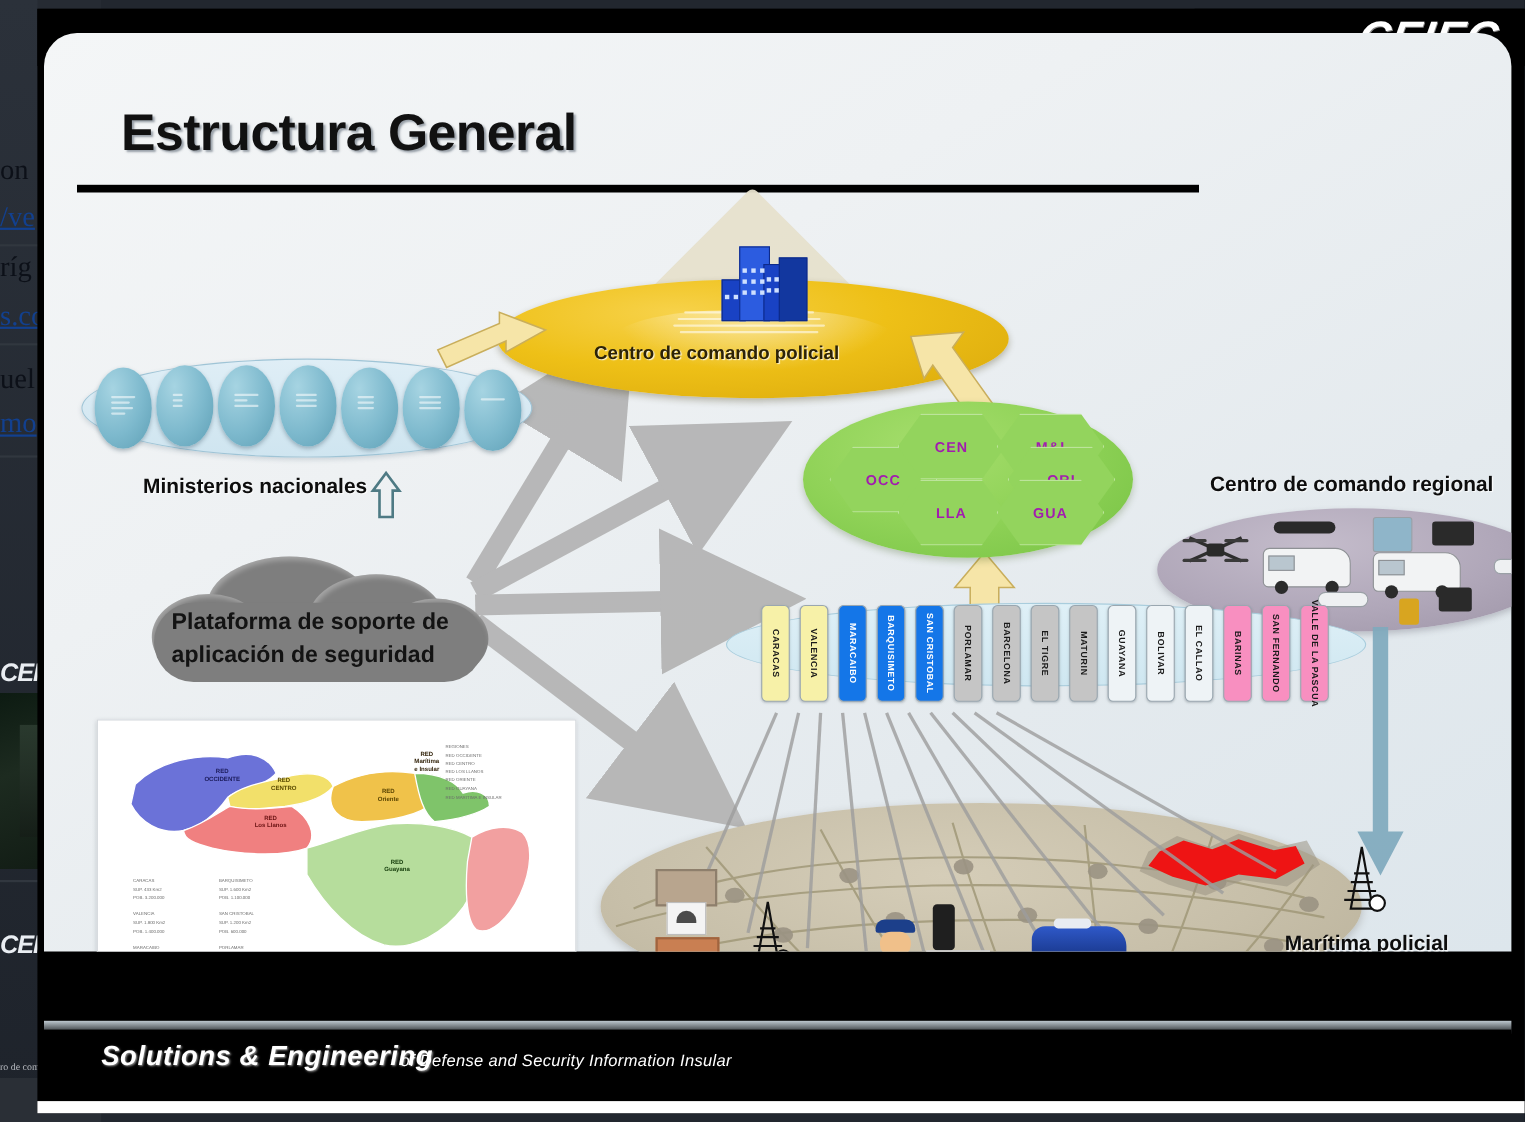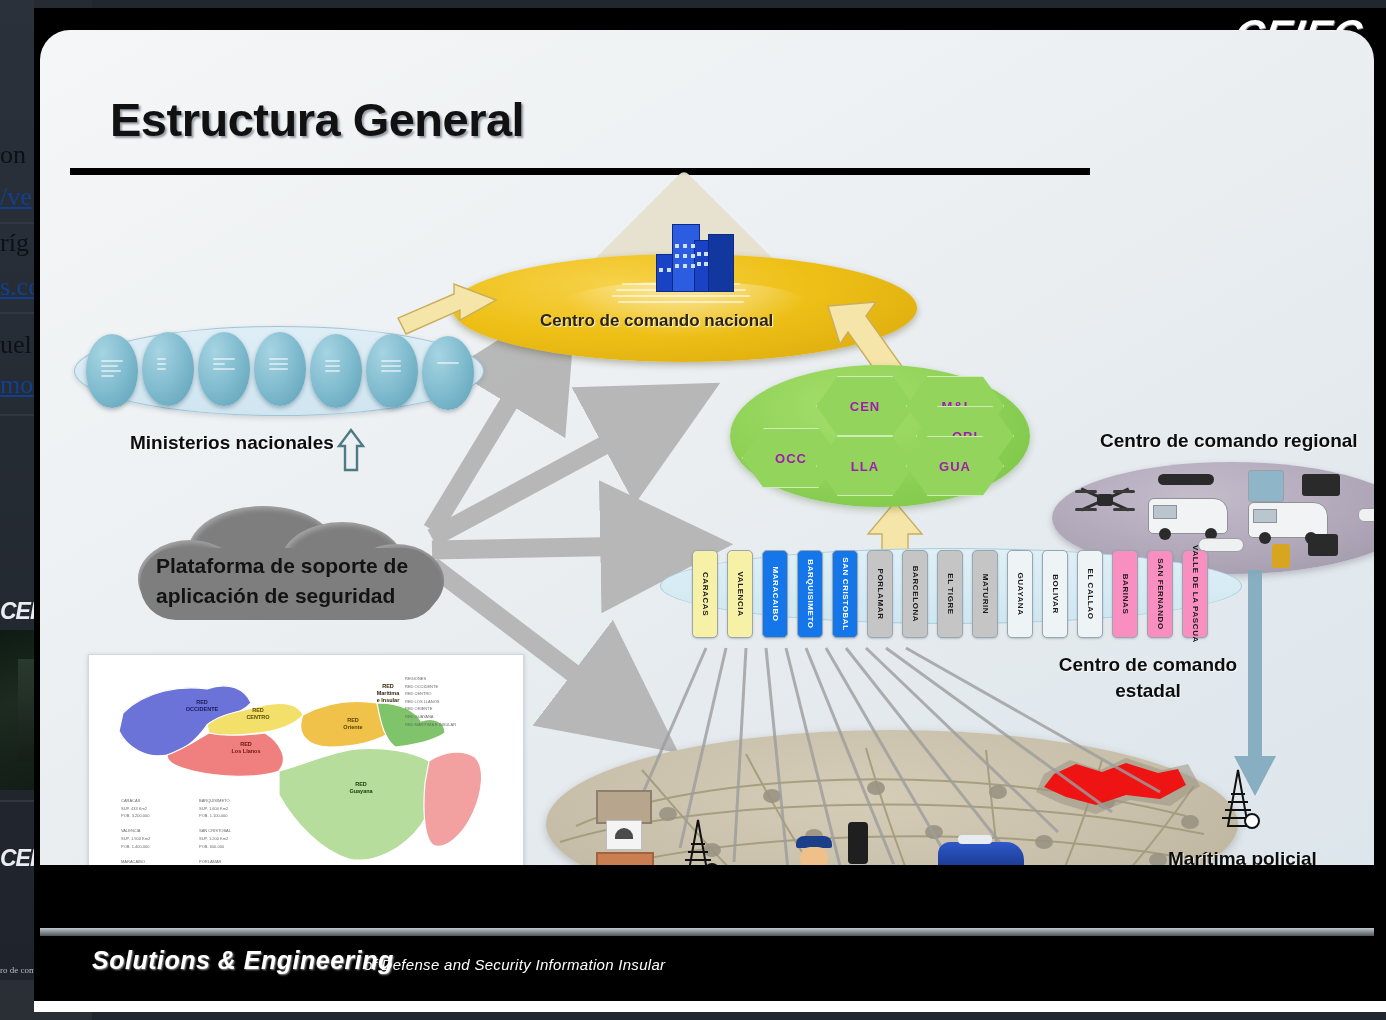--- a/index.html
+++ b/index.html
@@ -302,37 +302,37 @@
       <div class="w" style="left:33px;bottom:24px;width:4px;height:4px;"></div>
       <div class="w" style="left:41px;bottom:24px;width:4px;height:4px;"></div>
       <div class="w" style="left:49px;bottom:24px;width:4px;height:4px;"></div>
       <div class="w" style="left:17px;bottom:20px;width:4px;height:4px;"></div>
       <div class="w" style="left:25px;bottom:20px;width:4px;height:4px;"></div>
       <div class="w" style="left:55px;bottom:36px;width:4px;height:4px;"></div>
       <div class="w" style="left:62px;bottom:36px;width:4px;height:4px;"></div>
       <div class="w" style="left:55px;bottom:26px;width:4px;height:4px;"></div>
       <div class="w" style="left:62px;bottom:26px;width:4px;height:4px;"></div>
     </div>
-    <div class="lbl" id="natLabel">Centro de comando nacional</div>
+    <div class="lbl" id="natLabel">Centro de comando policial</div>
 
     <svg class="yarrow" style="left:352px;top:248px;width:110px;height:68px;">
       <path d="M104,22 L62,6 L62,16 L6,40 L14,56 L68,32 L68,42 Z" fill="#f6e5a8" stroke="#c9ae5c" stroke-width="1.4"></path>
     </svg>
 
     <svg class="yarrow" style="left:770px;top:270px;width:130px;height:120px;">
       <path d="M18,6 L66,2 L56,16 L116,100 L96,114 L38,32 L30,44 Z" fill="#f6e5a8" stroke="#c9ae5c" stroke-width="1.4"></path>
     </svg>
 
     <svg class="yarrow" style="left:822px;top:470px;width:66px;height:62px;">
       <path d="M33,2 L60,34 L46,34 L46,58 L20,58 L20,34 L6,34 Z" fill="#f6e5a8" stroke="#c9ae5c" stroke-width="1.4"></path>
     </svg>
 
     <div class="ell" id="regEll"></div>
     <div class="dg" style="left:700px;top:344px;width:284px;height:124px;">
-      <div class="hex" style="left:2px;  top:32px; width:96px;height:58px;margin-top:22px;">OCC</div>
+      <div class="hex" style="left:14px;  top:32px; width:96px;height:58px;">OCC</div>
       <div class="hex" style="left:76px; top:2px;  width:96px;height:58px;">CEN</div>
       <div class="hex" style="left:166px;top:2px;  width:96px;height:58px;">M&amp;I</div>
       <div class="hex" style="left:176px;top:32px; width:96px;height:58px;">ORI</div>
       <div class="hex" style="left:76px; top:62px; width:96px;height:58px;">LLA</div>
       <div class="hex" style="left:166px;top:62px; width:96px;height:58px;">GUA</div>
     </div>
     <div class="lbl" id="regLabel">Centro de comando regional</div>
 
     <div class="ell" id="eqEll"></div>
     <div id="drone">
@@ -399,21 +399,20 @@
         <div class="bar" style="left: 1072px; background: rgb(248, 143, 192);">
           <span>BARINAS</span>
         </div>
         <div class="bar" style="left: 1107px; background: rgb(248, 143, 192);">
           <span>SAN FERNANDO</span>
         </div>
         <div class="bar" style="left: 1142px; background: rgb(248, 143, 192);">
           <span>VALLE DE LA PASCUA</span>
         </div>
       </div>
-    <div class="lbl" id="stLabel">Centro de comando estadal</div>
 
     <div class="ell" id="botEll"></div>
     <svg id="mesh" viewBox="0 0 692 188">
       <g stroke="#a09878" stroke-width="2" fill="none" opacity=".85">
         <path d="M30,96 C150,42 420,30 640,86"></path>
         <path d="M14,112 C150,70 430,58 658,104"></path>
         <path d="M52,140 C180,104 430,92 640,128"></path>
         <path d="M120,164 C240,138 450,128 600,150"></path>
         <path d="M96,40 C140,90 180,140 230,182"></path>
         <path d="M200,24 C230,80 260,134 300,184"></path>

